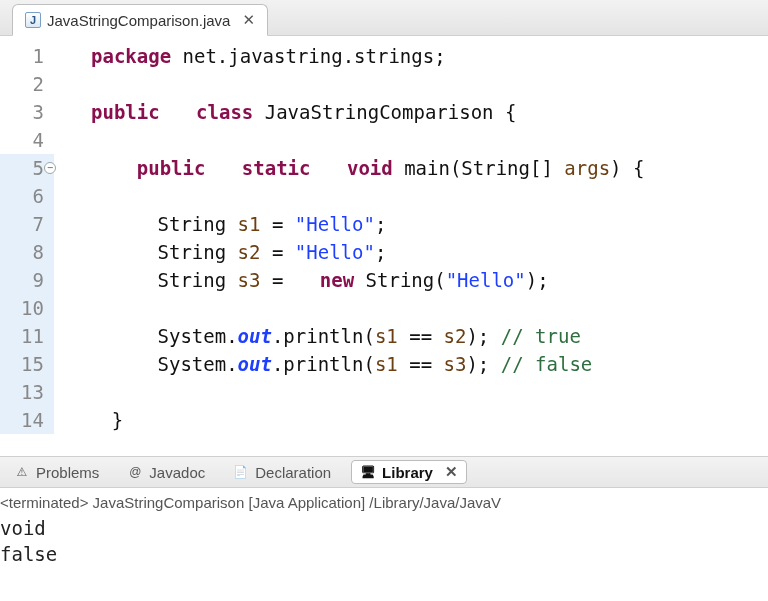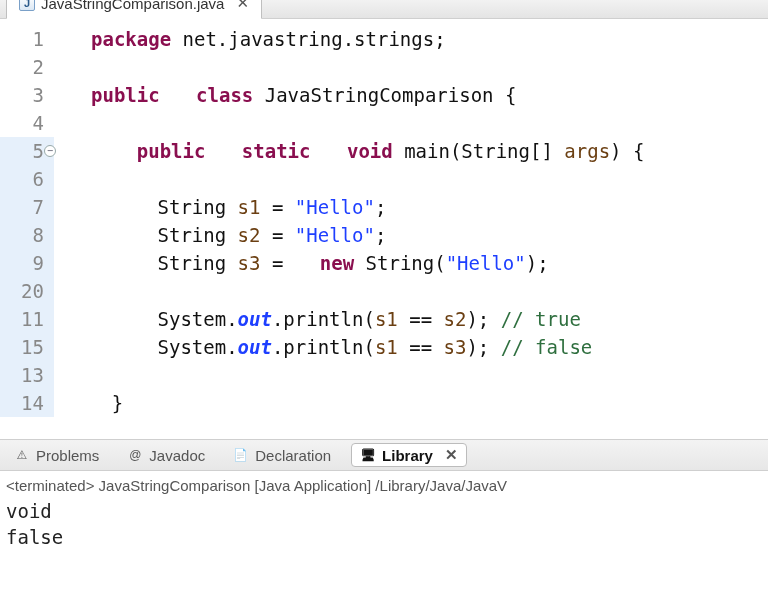--- a/index.html
+++ b/index.html
@@ -6,26 +6,26 @@
   html, body { width: 768px; height: 601px; overflow: hidden; }
   body {
     font-family: "Helvetica Neue", Arial, sans-serif;
     font-size: 13px;
     background: #ffffff;
     color: #222;
   }
 
   
   .editor-tabbar {
-    height: 19px;
+    height: 36px;
     display: flex;
     align-items: flex-end;
     background: linear-gradient(#f2f2f2, #e4e4e4);
     border-bottom: 1px solid #cfcfcf;
-    padding-left: 6px;
+    padding-left: 12px;
   }
   .editor-tab {
     display: flex;
     align-items: center;
     gap: 6px;
     height: 32px;
     padding: 0 12px;
     background: #ffffff;
     border: 1px solid #bfbfbf;
     border-bottom: 1px solid #ffffff;
@@ -139,21 +139,21 @@
     font-weight: 600;
   }
   .vicon {
     width: 16px; height: 16px;
     display: inline-flex; align-items: center; justify-content: center;
     font-size: 12px;
   }
 
   
   .console {
-    padding: 6px 6px;
+    padding: 6px 0;
     font-size: 15px;
   }
   .console .status {
     color: #555;
     font-family: "Helvetica Neue", Arial, sans-serif;
     white-space: nowrap;
     overflow: hidden;
   }
   .console .out {
     font-family: Menlo, Consolas, monospace;
@@ -177,21 +177,21 @@
   <div class="gutter" id="gutter">
       <div class="ln">1</div>
       <div class="ln">2</div>
       <div class="ln">3</div>
       <div class="ln">4</div>
       <div class="ln hl">5<span class="fold">−</span></div>
       <div class="ln hl">6</div>
       <div class="ln hl">7</div>
       <div class="ln hl">8</div>
       <div class="ln hl">9</div>
-      <div class="ln hl">20</div>
+      <div class="ln hl">10</div>
       <div class="ln hl">11</div>
       <div class="ln hl">15</div>
       <div class="ln hl">13</div>
       <div class="ln hl">14</div>
     </div>
   <div class="code" id="code"><div class="row"><span class="kw">package</span><span class="pl"> net.javastring.strings;</span></div><div class="row"><span class="pl"></span></div><div class="row"><span class="kw">public</span><span class="pl"> </span><span class="kw">class</span><span class="pl"> JavaStringComparison {</span></div><div class="row"><span class="pl"></span></div><div class="row"><span class="pl">    </span><span class="kw">public</span><span class="pl"> </span><span class="kw">static</span><span class="pl"> </span><span class="kw">void</span><span class="pl"> main(String[] </span><span class="brn">args</span><span class="pl">) {</span></div><div class="row"><span class="pl"></span></div><div class="row"><span class="pl">        String </span><span class="brn">s1</span><span class="pl"> = </span><span class="str">"Hello"</span><span class="pl">;</span></div><div class="row"><span class="pl">        String </span><span class="brn">s2</span><span class="pl"> = </span><span class="str">"Hello"</span><span class="pl">;</span></div><div class="row"><span class="pl">        String </span><span class="brn">s3</span><span class="pl"> = </span><span class="kw">new</span><span class="pl"> String(</span><span class="str">"Hello"</span><span class="pl">);</span></div><div class="row"><span class="pl"></span></div><div class="row"><span class="pl">        System.</span><span class="fld">out</span><span class="pl">.println(</span><span class="brn">s1</span><span class="pl"> == </span><span class="brn">s2</span><span class="pl">); </span><span class="cmt">// true</span></div><div class="row"><span class="pl">        System.</span><span class="fld">out</span><span class="pl">.println(</span><span class="brn">s1</span><span class="pl"> == </span><span class="brn">s3</span><span class="pl">); </span><span class="cmt">// false</span></div><div class="row"><span class="pl"></span></div><div class="row"><span class="pl">    }</span></div></div>
 </div>
 
 <div class="views-bar" id="views-bar">
     <div class="view-tab">

